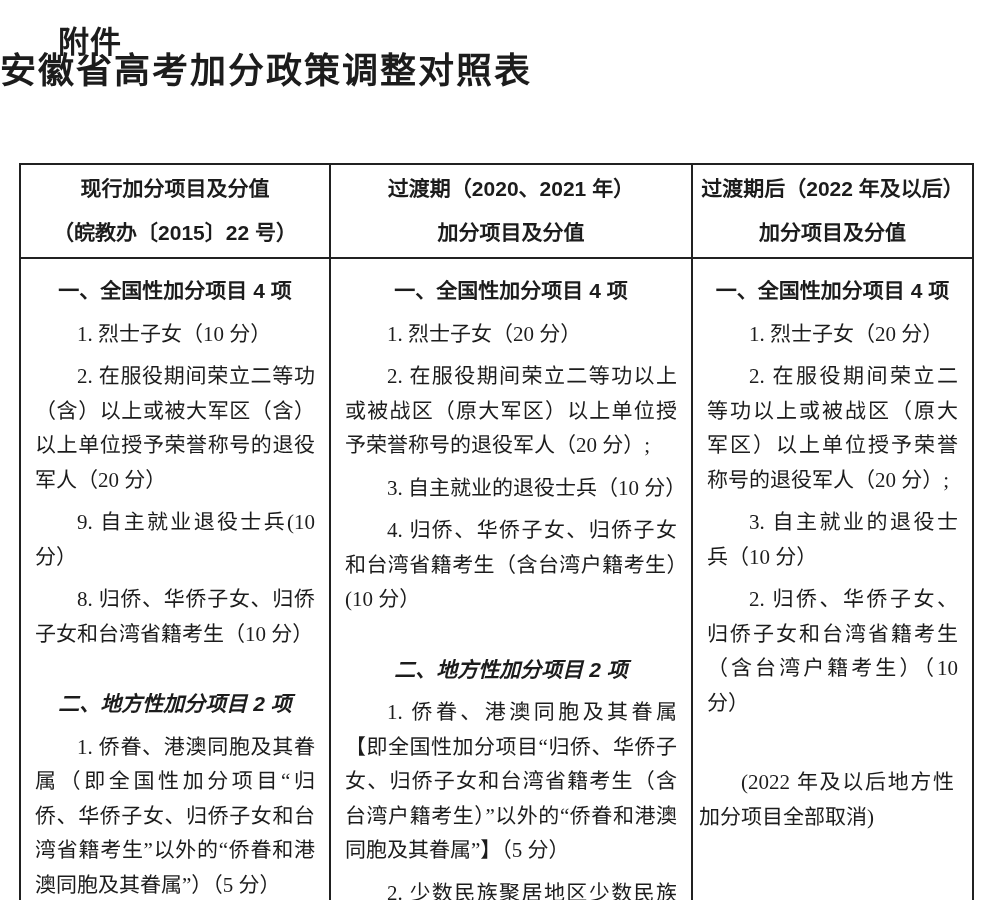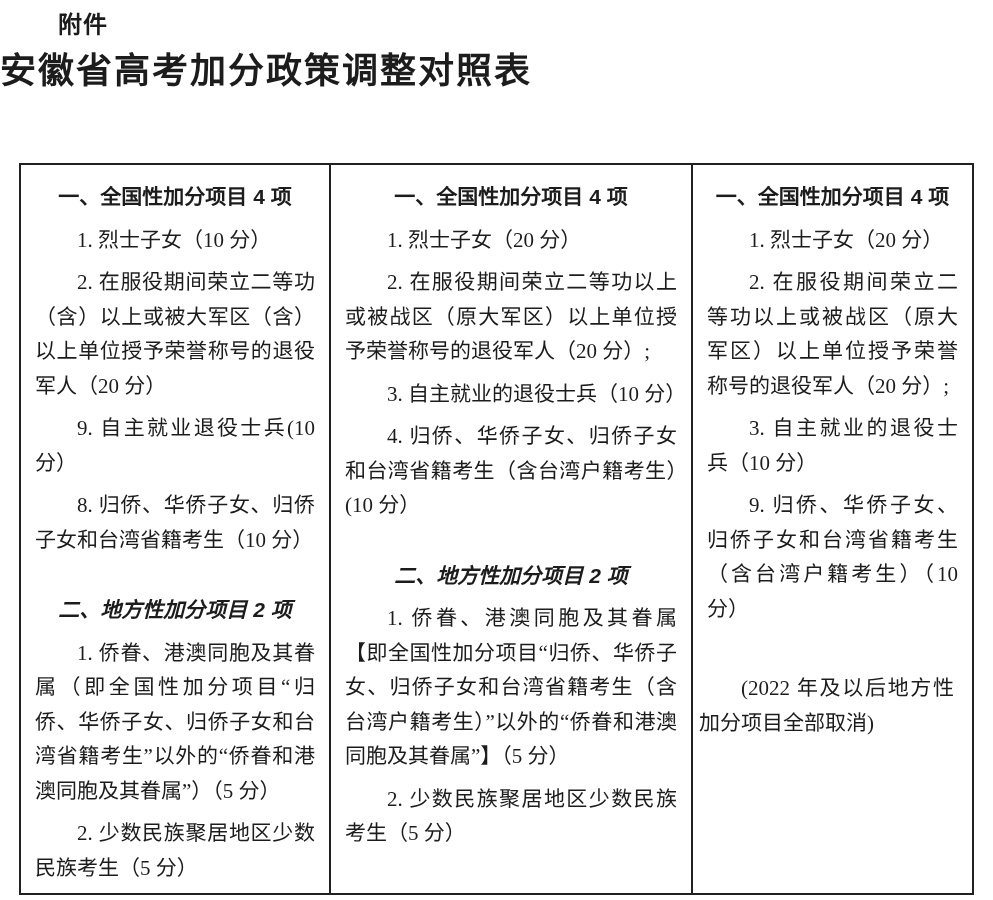--- a/index.html
+++ b/index.html
@@ -12,24 +12,24 @@
     width: 993px;
     height: 900px;
     color: #1c1c1c;
     font-family: "Liberation Serif", "DejaVu Serif", serif;
     overflow: hidden;
   }
 
   .attachment-label {
     position: absolute;
     left: 58px;
-    top: 11px;
+    top: 29px;
     font-family: "Liberation Sans", "DejaVu Sans", sans-serif;
     font-weight: 700;
-    font-size: 24px;
+    font-size: 31px;
     line-height: 28px;
     letter-spacing: 1px;
   }
 
   .doc-title {
     position: absolute;
     left: 0;
     top: 48px;
     width: 100%;
     text-align: left;
@@ -102,20 +102,34 @@
 <div class="doc-title">安徽省高考加分政策调整对照表</div>
 
 <table class="policy-table">
   <colgroup>
     <col style="width:310px">
     <col style="width:362px">
     <col style="width:281px">
   </colgroup>
   <tbody>
     <tr>
+      <th>
+        <span class="hline">现行加分项目及分值</span>
+        <span class="hline">（皖教办〔2015〕22 号）</span>
+      </th>
+      <th>
+        <span class="hline">过渡期（2020、2021 年）</span>
+        <span class="hline">加分项目及分值</span>
+      </th>
+      <th>
+        <span class="hline">过渡期后（2022 年及以后）</span>
+        <span class="hline">加分项目及分值</span>
+      </th>
+    </tr>
+    <tr>
       <td>
         <p class="sec-head">一、全国性加分项目 4 项</p>
         <p class="item">1. 烈士子女（10 分）</p>
         <p class="item">2. 在服役期间荣立二等功（含）以上或被大军区（含）以上单位授予荣誉称号的退役军人（20 分）</p>
         <p class="item">9. 自主就业退役士兵(10 分）</p>
         <p class="item">8. 归侨、华侨子女、归侨子女和台湾省籍考生（10 分）</p>
         <p class="sec-head second">二、地方性加分项目 2 项</p>
         <p class="item">1. 侨眷、港澳同胞及其眷属（即全国性加分项目“归侨、华侨子女、归侨子女和台湾省籍考生”以外的“侨眷和港澳同胞及其眷属”）（5 分）</p>
         <p class="item">2. 少数民族聚居地区少数民族考生（5 分）</p>
       </td>
@@ -127,18 +141,18 @@
         <p class="item">4. 归侨、华侨子女、归侨子女和台湾省籍考生（含台湾户籍考生）(10 分）</p>
         <p class="sec-head second">二、地方性加分项目 2 项</p>
         <p class="item">1. 侨眷、港澳同胞及其眷属【即全国性加分项目“归侨、华侨子女、归侨子女和台湾省籍考生（含台湾户籍考生）”以外的“侨眷和港澳同胞及其眷属”】（5 分）</p>
         <p class="item">2. 少数民族聚居地区少数民族考生（5 分）</p>
       </td>
       <td>
         <p class="sec-head">一、全国性加分项目 4 项</p>
         <p class="item">1. 烈士子女（20 分）</p>
         <p class="item">2. 在服役期间荣立二等功以上或被战区（原大军区）以上单位授予荣誉称号的退役军人（20 分）;</p>
         <p class="item">3. 自主就业的退役士兵（10 分）</p>
-        <p class="item">9. 归侨、华侨子女、归侨子女和台湾省籍考生（含台湾户籍考生）（10 分）</p>
+        <p class="item">2. 归侨、华侨子女、归侨子女和台湾省籍考生（含台湾户籍考生）（10 分）</p>
         <p class="cancel-note">(2022 年及以后地方性加分项目全部取消)</p>
       </td>
     </tr>
   </tbody>
 </table>
 
 </body></html>

